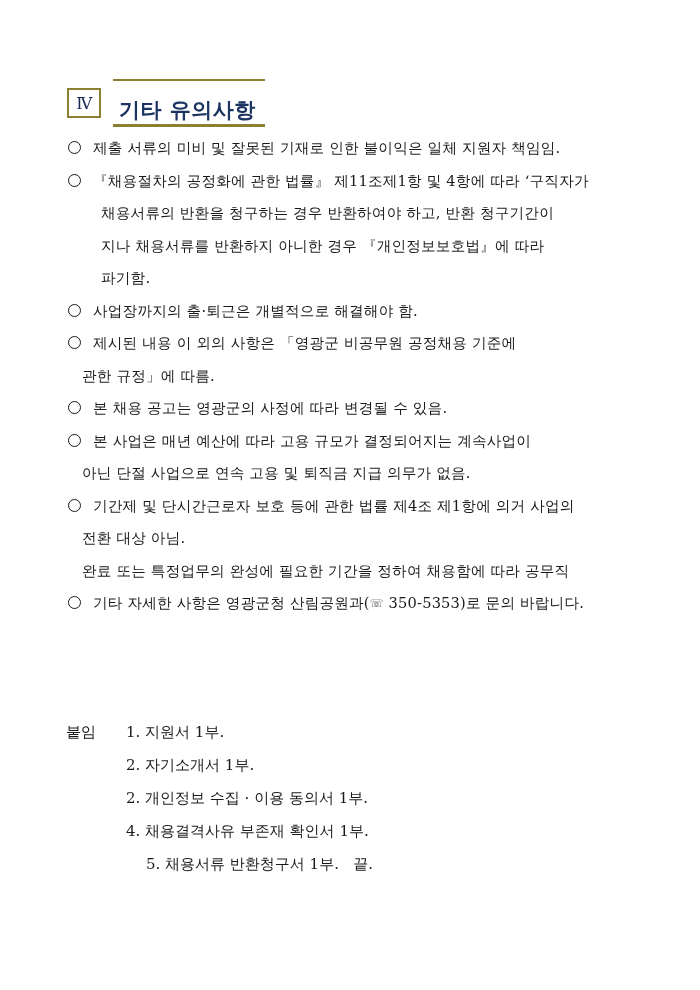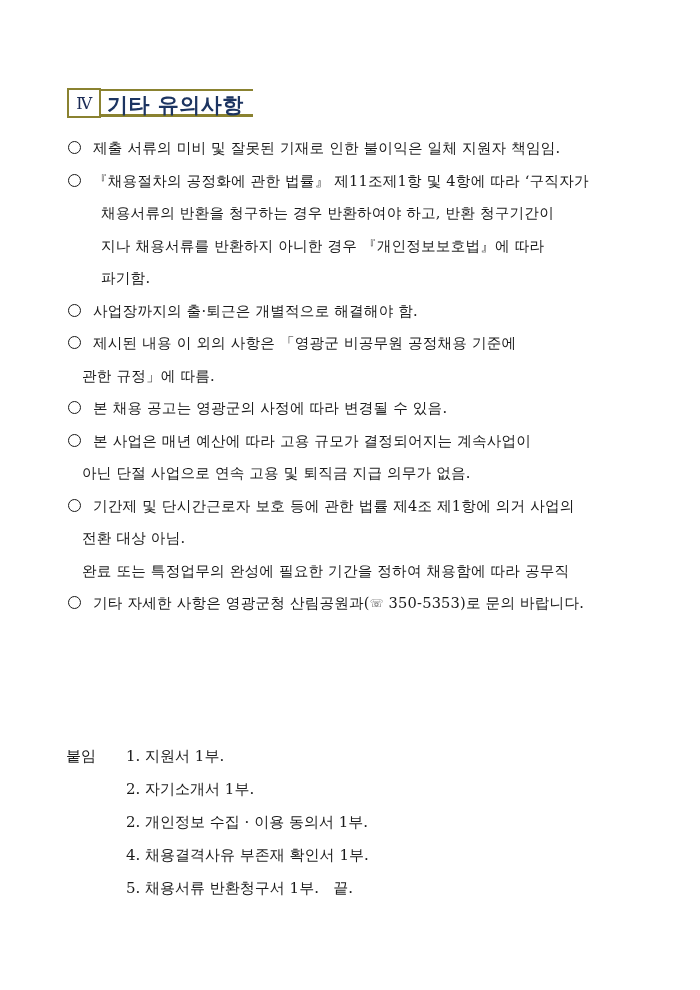--- a/index.html
+++ b/index.html
@@ -36,27 +36,28 @@
     box-sizing: border-box;
     display: flex;
     align-items: center;
     justify-content: center;
     font-family: "DejaVu Serif", "Liberation Serif", serif;
     font-size: 16px;
     color: #1a2a55;
     letter-spacing: -0.5px;
   }
   .title-bar {
+    margin-left: 12px;
     width: 152px;
-    height: 28px;
+    height: 48px;
     border-top: 2px solid #8a8230;
     border-bottom: 3px solid #8a8230;
     box-sizing: border-box;
     display: flex;
-    align-items: flex-start;
+    align-items: flex-end;
     padding-left: 6px;
   }
   .title-text {
     font-family: "DejaVu Sans", "Liberation Sans", sans-serif;
     font-weight: bold;
     font-size: 21px;
     color: #1c3461;
     letter-spacing: 0.5px;
     white-space: nowrap;
   }
@@ -89,21 +90,21 @@
   .indent-1 { padding-left: 33px; }
   .indent-2 { padding-left: 14px; }
   b, .bold {
     font-weight: normal;
   }
 
   
   .attachments {
     position: absolute;
     left: 66px;
-    top: 740px;
+    top: 716px;
     width: 500px;
   }
   .attach-row {
     height: 33px;
     line-height: 33px;
     font-size: 15px;
     white-space: nowrap;
     display: flex;
   }
   .attach-label {
@@ -180,17 +181,17 @@
       <div class="attach-row">
         <span class="attach-label"></span>
         <span class="attach-item" style="white-space: pre;">2. 개인정보 수집 · 이용 동의서 1부.</span>
       </div>
       <div class="attach-row">
         <span class="attach-label"></span>
         <span class="attach-item" style="white-space: pre;">4. 채용결격사유 부존재 확인서 1부.</span>
       </div>
       <div class="attach-row">
         <span class="attach-label"></span>
-        <span class="attach-item" style="white-space: pre;">5. 채용서류 반환청구서 1부.   끝.</span>
+        <span class="attach-item" style="white-space: pre; margin-left: 20px;">5. 채용서류 반환청구서 1부.   끝.</span>
       </div>
     </div>
 
 </div>
 
 </body></html>

